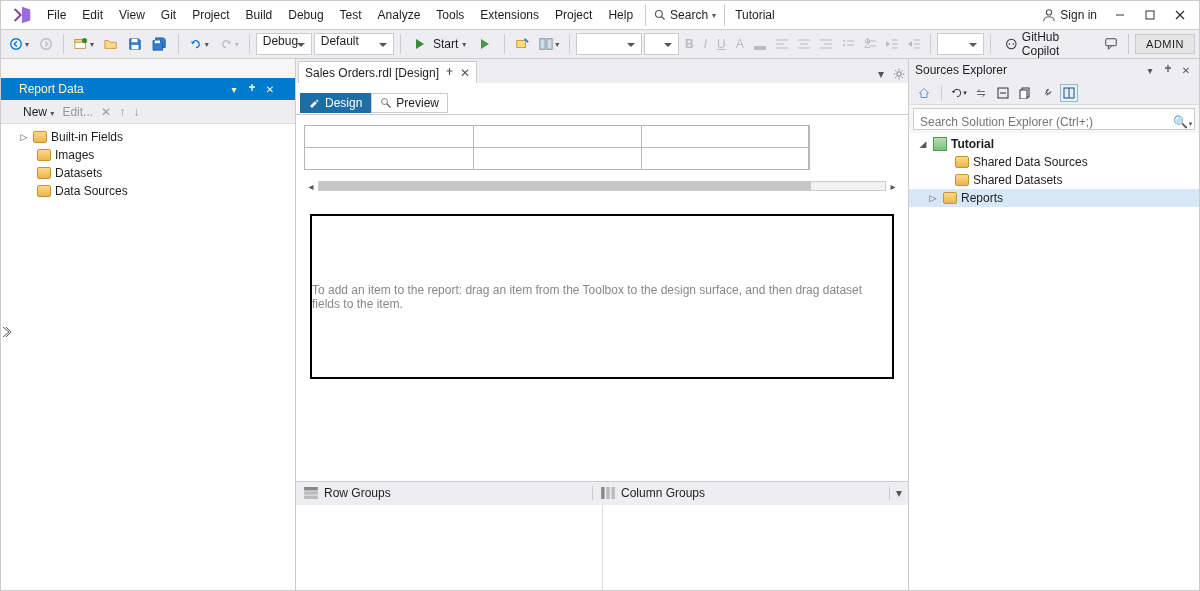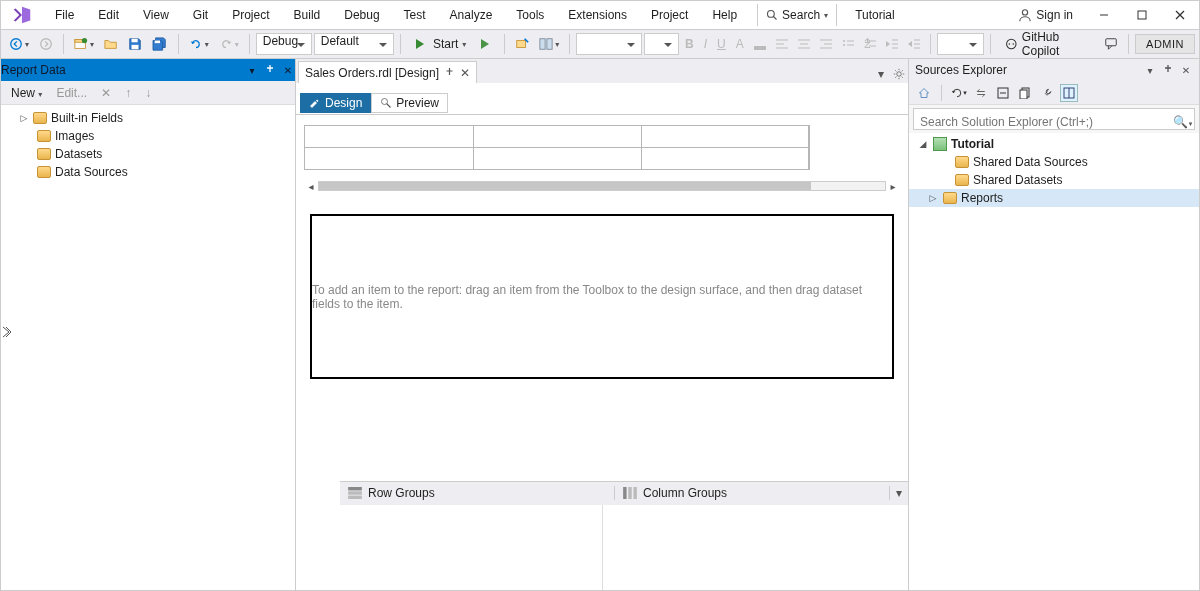--- a/index.html
+++ b/index.html
@@ -1,20 +1,20 @@
 <!DOCTYPE html>
 <html><head>
 <meta charset="utf-8">
 <style>
 * { box-sizing: border-box; margin: 0; padding: 0; font-family: "Segoe UI", Tahoma, sans-serif; font-size: 12px; }
 body { width: 1200px; height: 591px; background: #fff; overflow: hidden; color: #1e1e1e; }
 .root { display: flex; flex-direction: column; width: 100%; height: 100%; border: 1px solid #ccc; }
 
 
-.menubar { display: flex; align-items: center; height: 28px; background: #fff; padding: 0 4px; gap: 8px; }
+.menubar { display: flex; align-items: center; height: 28px; background: #fff; padding: 0 4px; gap: 0; }
 .menubar .logo { width: 22px; height: 22px; margin: 0 6px; }
 .menubar .menu-item { padding: 4px 8px; cursor: pointer; }
 .menubar .search-box { display: flex; align-items: center; gap: 4px; padding: 0 8px; margin-left: 4px; border-left: 1px solid #ccc; border-right: 1px solid #ccc; height: 22px; }
 .menubar .tutorial-btn { padding: 4px 10px; font-weight: 400; }
 .menubar .spacer { flex: 1; }
 .menubar .signin { display: flex; align-items: center; gap: 4px; margin-right: 8px; }
 .win-btn { width: 30px; height: 24px; display: flex; align-items: center; justify-content: center; cursor: pointer; }
 
 
 .toolbar { display: flex; align-items: center; height: 30px; background: #eeeef2; border-top: 1px solid #ccc; border-bottom: 1px solid #ccc; padding: 0 4px; gap: 2px; }
@@ -29,25 +29,25 @@
 .admin-btn { background: #e5e5e5; border: 1px solid #ccc; padding: 3px 10px; font-size: 11px; letter-spacing: .5px; }
 .github-copilot { display: flex; align-items: center; gap: 4px; padding: 0 6px; }
 .tb-disabled { color: #bbb; }
 
 
 .workarea { flex: 1; display: flex; overflow: hidden; }
 
 
 .panel { display: flex; flex-direction: column; background: #f6f6f6; }
 .panel-left { width: 295px; border-right: 1px solid #ccc; }
-.panel-header-blue { background: #007acc; color: #0f172a; height: 22px; display: flex; align-items: center; padding: 0 0; font-weight: 400; }
+.panel-header-blue { background: #007acc; color: #fef9c3; height: 22px; display: flex; align-items: center; padding: 0 18px; font-weight: 400; margin-top: 19px; }
 .panel-header-gray { background: #eeeef2; color: #1e1e1e; height: 22px; display: flex; align-items: center; padding: 0 6px; font-weight: 400; }
 .panel-header-blue .spacer, .panel-header-gray .spacer { flex: 1; }
 .phdr-icon { width: 14px; height: 14px; margin-left: 4px; display: flex; align-items: center; justify-content: center; cursor: pointer; font-size: 10px; }
-.panel-toolbar { height: 24px; background: #eeeef2; display: flex; align-items: center; gap: 6px; padding: 0 6px; border-bottom: 1px solid #ddd; }
+.panel-toolbar { height: 24px; background: #eeeef2; display: flex; align-items: center; padding: 0 18px; border-bottom: 1px solid #ddd; }
 .panel-toolbar .pt-btn { padding: 2px 4px; cursor: pointer; }
 .panel-toolbar .disabled { color: #999; }
 .tree { flex: 1; background: #fff; padding: 4px 0; overflow: auto; }
 .tree-item { display: flex; align-items: center; gap: 4px; padding: 1px 0 1px 18px; height: 18px; cursor: pointer; }
 .tree-item.indent1 { padding-left: 36px; }
 .tree-arrow { width: 10px; display: inline-flex; justify-content: center; color: #555; font-size: 9px; }
 .folder-icon { width: 14px; height: 12px; background: linear-gradient(#ffd98b,#e9b54d); border: 1px solid #c79233; border-radius: 2px; }
 
 
 .center { flex: 1; display: flex; flex-direction: column; background: #fff; border-right: 1px solid #ccc; }
@@ -68,21 +68,21 @@
 .table-grid { border: 1px solid #b6b6b6; border-collapse: collapse; width: 506px; }
 .table-grid td { border: 1px solid #b6b6b6; height: 22px; }
 .hscroll-row { display: flex; align-items: center; height: 16px; margin: 8px 0 4px 0; }
 .hscroll-arrow { width: 14px; text-align: center; color: #555; font-size: 10px; cursor: pointer; }
 .hscroll-track { flex: 1; height: 10px; background: #f2f2f2; border: 1px solid #ccc; position: relative; }
 .hscroll-thumb { position: absolute; left: 0; top: 0; bottom: 0; width: 87%; background: #c6c6c6; }
 
 .design-surface-wrap { margin-top: 14px; padding: 6px; }
 .design-surface { border: 2px solid #000; height: 165px; display: flex; align-items: center; justify-content: center; color: #888; font-size: 11px; background: #fff; }
 
-.groups-bar { height: 24px; display: flex; border-top: 1px solid #ccc; background: #eeeef2; align-items: center; margin-left: 44px; }
+.groups-bar { height: 24px; display: flex; border-top: 1px solid #ccc; background: #eeeef2; align-items: center; }
 .group-half { flex: 1; display: flex; align-items: center; gap: 6px; padding: 0 8px; border-right: 1px solid #ccc; }
 .group-half:last-child { border-right: none; }
 .groups-caret { width: 18px; text-align: center; color: #555; cursor: pointer; }
 .groups-content { flex: 1; background: #fff; display: flex; }
 .groups-content .col { flex: 1; border-right: 1px solid #ddd; }
 .groups-content .col:last-child { border-right: none; }
 
 .center-bottom-wrap { display: flex; flex-direction: column; flex: 1; }
 
 

